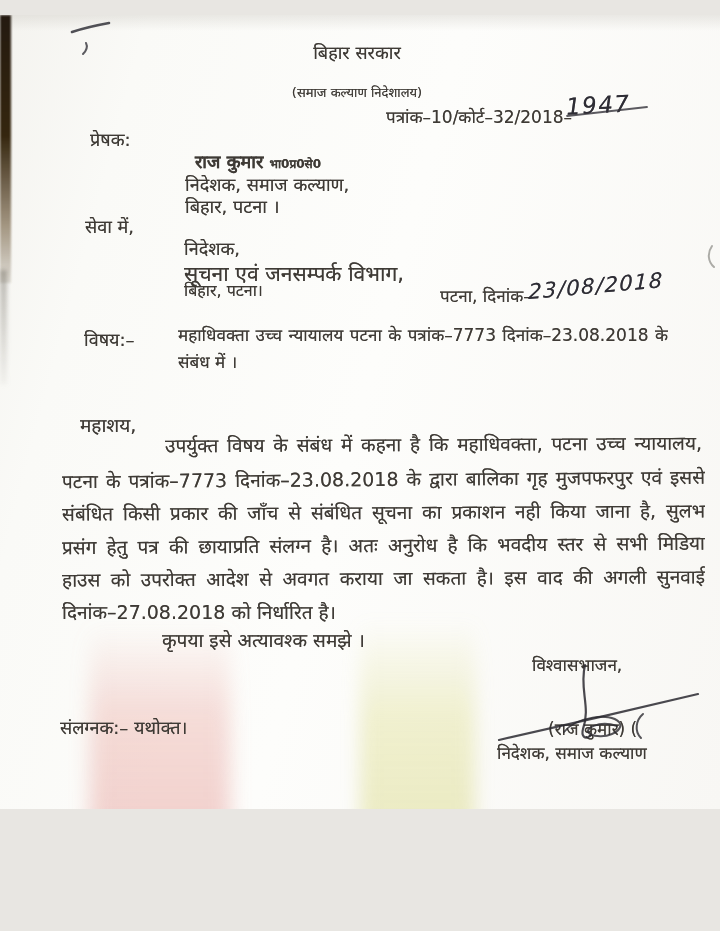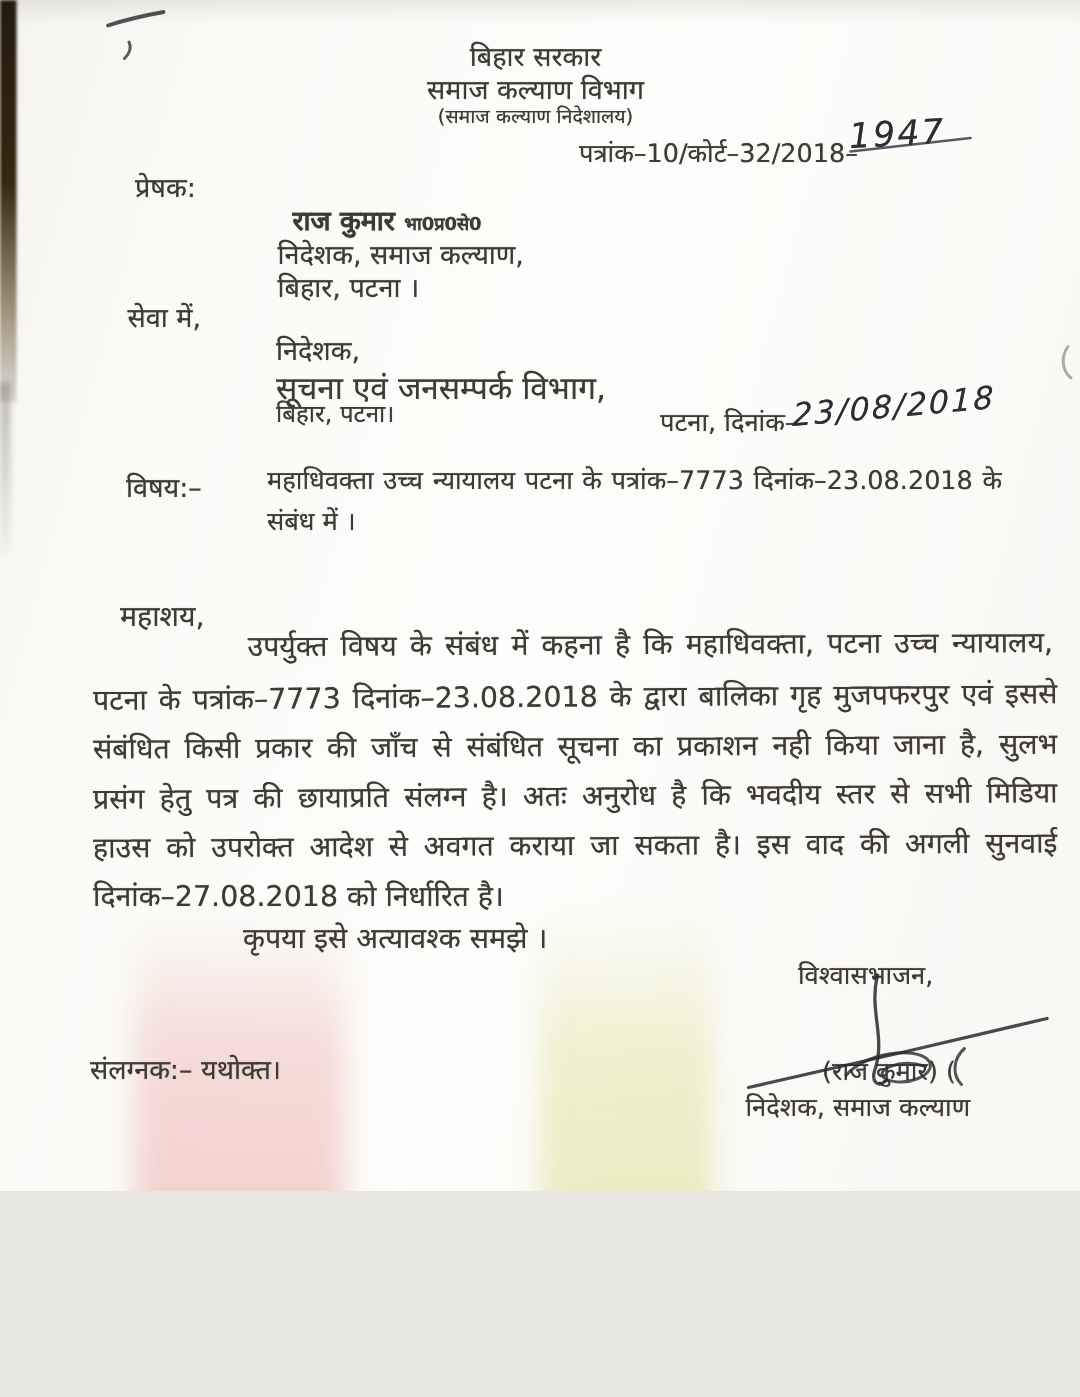--- a/index.html
+++ b/index.html
@@ -1,20 +1,20 @@
 <!DOCTYPE html>
 <html><head>
 <meta charset="utf-8">
 <style>
   html, body { margin: 0; padding: 0; background: #e8e6e2; }
   .page {
     position: relative;
     width: 720px;
     height: 794px;
-    margin: 0 auto;
+    margin: 15px auto;
     overflow: hidden;
     background:
       linear-gradient(105deg, #f4f3ef 0%, #fafaf7 16%, #fdfdfb 50%, #f8f7f4 100%);
     font-family: "DejaVu Sans", sans-serif;
     color: #3e3a35;
   }
   
   .top-shade { position:absolute; left:0; top:0; width:720px; height:16px;
     background: linear-gradient(to bottom, rgba(170,165,155,0.22), rgba(170,165,155,0)); z-index:1; }
   .edge-dark { position:absolute; left:0; top:0; width:11px; height:268px;
@@ -48,21 +48,20 @@
 <div class="page">
 
   <div class="top-shade"></div>
   <div class="edge-dark"></div>
   <div class="edge-gray"></div>
   <div class="band band-pink"></div>
   <div class="band band-yellow"></div>
   <div class="bottom-shade"></div>
 
   <div class="t center" style="top:25px; font-size:18px;">बिहार सरकार</div>
-  <div class="t center" style="top:47px; font-size:18px;">समाज कल्याण विभाग</div>
   <div class="t center" style="top:68px; font-size:13px;">(समाज कल्याण निदेशालय)</div>
   <div class="t" style="left:386px; top:90px; font-size:17px;">पत्रांक–10/कोर्ट–32/2018–</div>
   <div class="t hw" style="left:566px; top:77px; font-size:23px; transform:rotate(-3deg);">1947</div>
 
   <div class="t" style="left:90px; top:112px; font-size:18px;">प्रेषक:</div>
   <div class="t" style="left:195px; top:134px; font-size:18px;font-weight:bold;"><span>राज कुमार</span> <span style="font-size:12px;">भा0प्र0से0</span></div>
   <div class="t" style="left:185px; top:157px; font-size:18px;">निदेशक, समाज कल्याण,</div>
   <div class="t" style="left:185px; top:179px; font-size:18px;">बिहार, पटना ।</div>
 
   <div class="t" style="left:85px; top:199px; font-size:18px;">सेवा में,</div>

